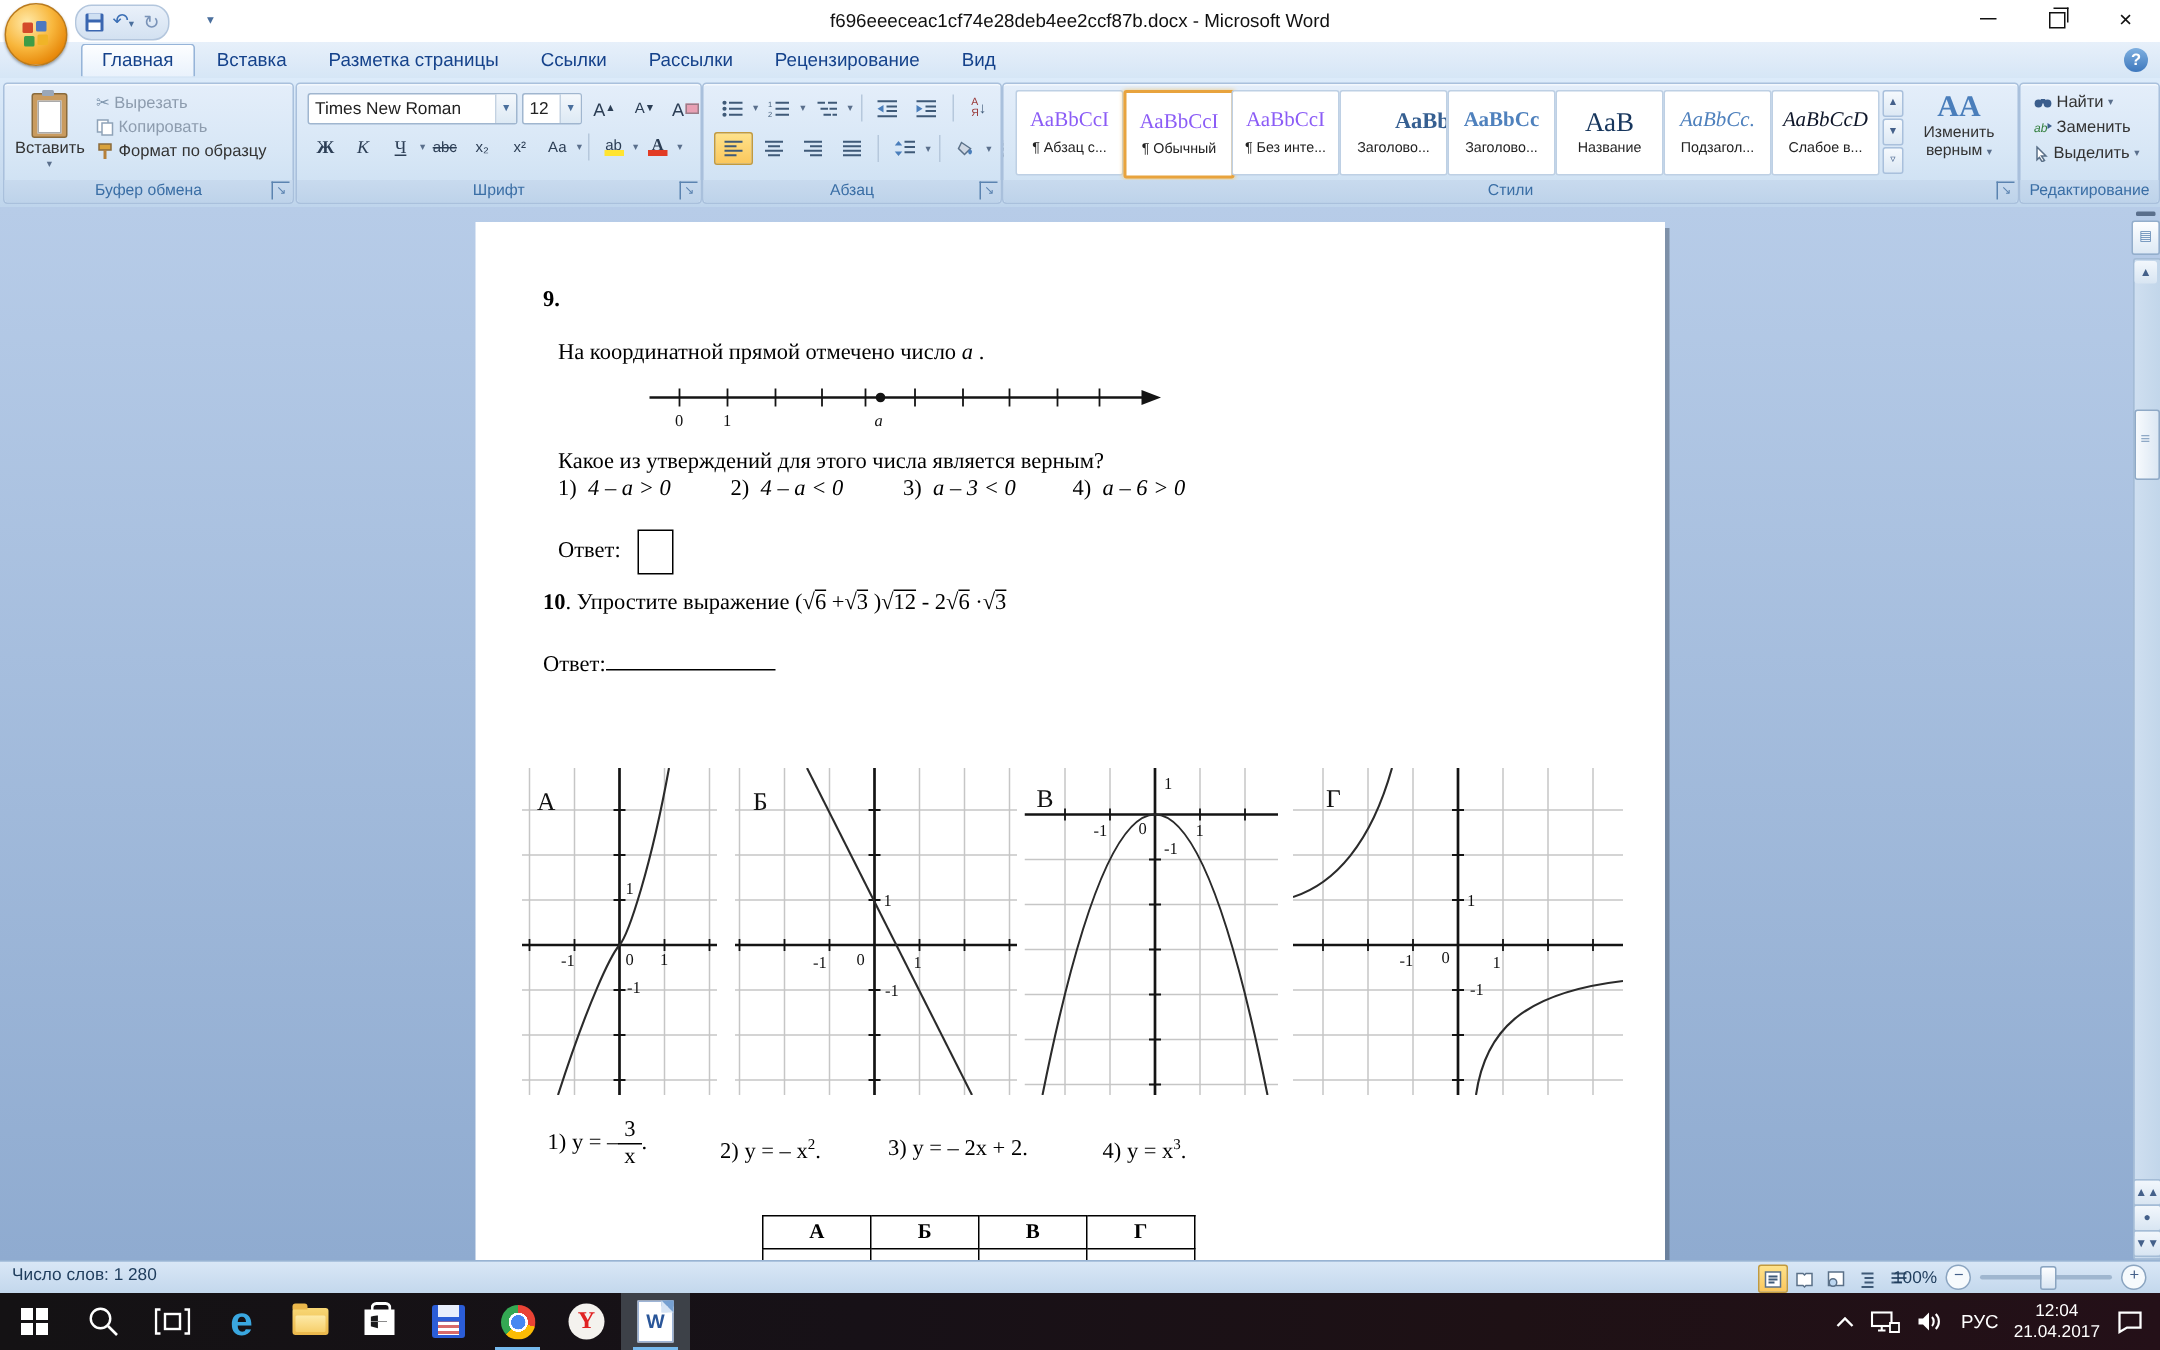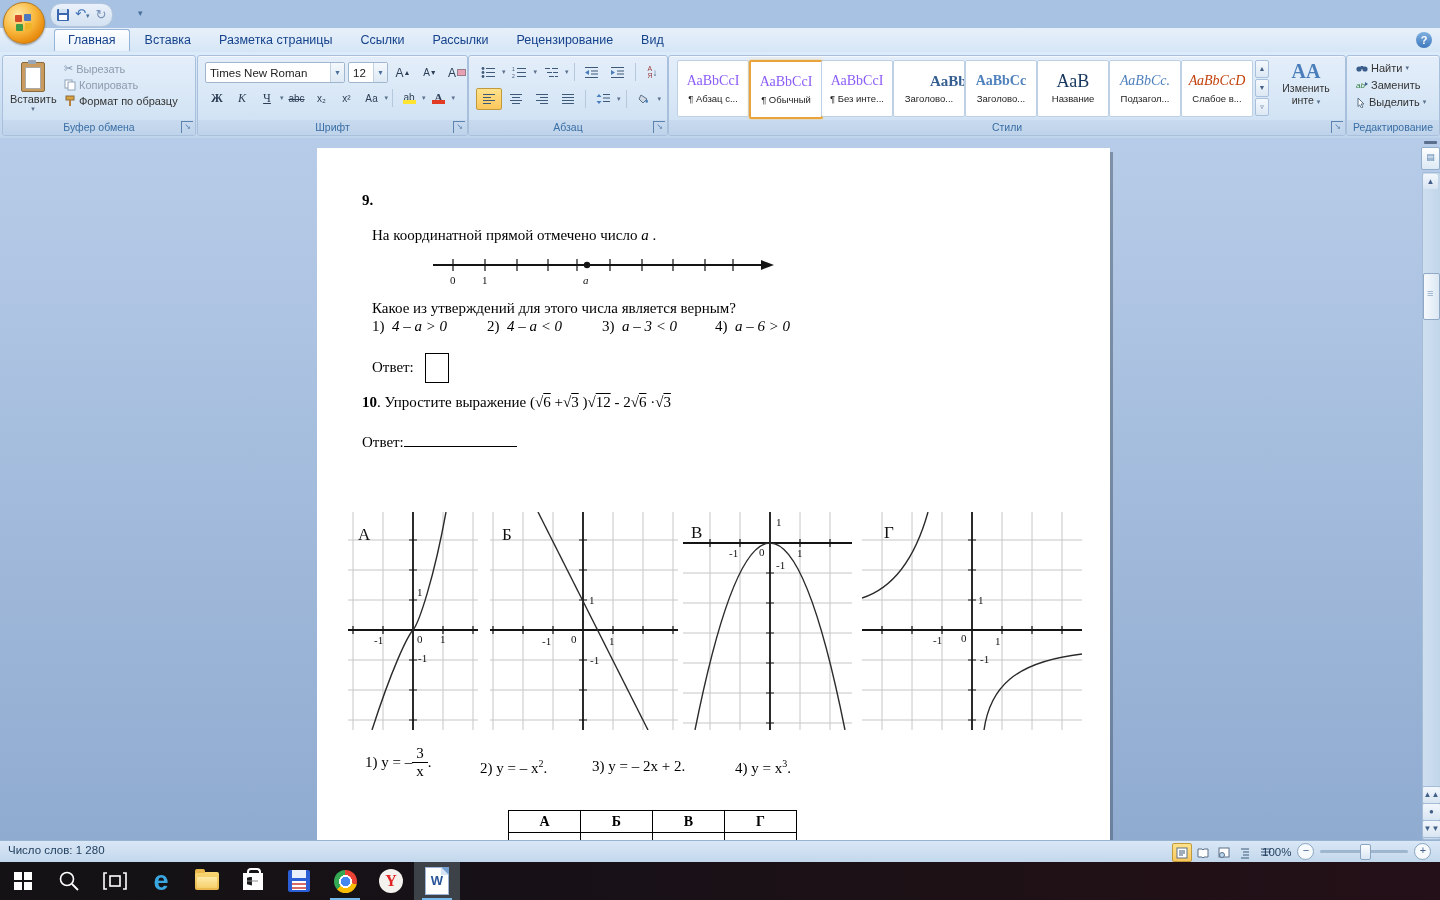--- a/index.html
+++ b/index.html
@@ -70,21 +70,21 @@
   .mini{stroke:#3f5a78;stroke-width:1.2;fill:none;}
   
   .stylecard{position:absolute;top:4px;width:70px;height:55px;background:#fff;border:1px solid #bed0e4;border-radius:2px;text-align:center;cursor:default;}
   .stylecard.sel{border:2px solid #e8a33d;box-shadow:0 0 3px #f0c97e;}
   .sc-prev{font-family:"Liberation Serif","DejaVu Serif",serif;font-size:14px;color:#8b5cf6;margin-top:8px;height:24px;line-height:24px;white-space:nowrap;overflow:hidden;}
   .sc-name{font-size:9.5px;color:#222;white-space:nowrap;overflow:hidden;padding:0 1px;}
   .sc-prev.h1{color:#365f91;font-weight:bold;font-size:15px;margin-left:36px;}
   .sc-prev.h2{color:#4f81bd;font-weight:bold;}
   .sc-prev.ttl{color:#17365d;font-size:18px;}
   .sc-prev.sub{color:#4f81bd;font-style:italic;}
-  .sc-prev.weak{color:#c2410c;font-style:italic;}
+  .sc-prev.weak{color:#0f172a;font-style:italic;}
   .gal-scroll{position:absolute;width:14px;top:4px;height:55px;display:flex;flex-direction:column;gap:1px;}
   .gal-scroll div{flex:1;background:linear-gradient(#f5f9fd,#dce8f4);border:1px solid #a9c0dc;border-radius:2px;font-size:7px;color:#44608a;text-align:center;line-height:16px;}
   .chg-styles{position:absolute;width:62px;top:4px;height:58px;text-align:center;font-size:10.5px;color:#333;}
   .chg-ic{font-family:"Liberation Serif",serif;font-size:20px;color:#4a7ebb;font-weight:bold;line-height:22px;}
   
   .edit-col{position:absolute;left:6px;top:5px;display:flex;flex-direction:column;gap:3px;}
   
   .docarea{position:absolute;left:0;top:138px;width:1440px;height:702px;background:linear-gradient(#b7cce8,#8fabd0);overflow:hidden;}
   .page{position:absolute;left:317px;top:10px;width:793px;height:692px;background:#fff;box-shadow:3px 4px 0 rgba(70,85,105,.5);overflow:hidden;
     font-family:"Liberation Serif","DejaVu Serif",serif;color:#000;}
@@ -149,20 +149,26 @@
   .wordic:before{content:"";position:absolute;right:-1px;top:-1px;border:4px solid #76a0d0;border-left-color:#d6e4f4;border-bottom-color:#d6e4f4;}
   .storebag{width:20px;height:17px;background:#fff;position:relative;}
   .storebag:before{content:"";position:absolute;left:4px;top:-5px;width:10px;height:5px;border:2px solid #fff;border-bottom:none;border-radius:4px 4px 0 0;}
   .storebag:after{content:"";position:absolute;left:4px;top:4px;width:11px;height:9px;background:#19191b;clip-path:polygon(0 15%,45% 0,45% 100%,0 85%,0 52%,100% 52%,100% 48%,0 48%);}
 </style>
 </head>
 <body>
 
 <div class="screen">
 
+  <div class="titlebar">
+    <div class="title-text">f696eeeceac1cf74e28deb4ee2ccf87b.docx - Microsoft Word</div>
+    <div class="winbtn" style="left:1302px;"><span class="min-glyph"></span></div>
+    <div class="winbtn" style="left:1348px;"><span class="restore-glyph"></span></div>
+    <div class="winbtn" style="left:1394px;"><span class="close-glyph">×</span></div>
+  </div>
   <div class="office-btn">
       <div class="office-logo">
         <i></i>
         <i></i>
         <i></i>
         <i></i>
       </div>
     </div>
   <div class="qat">
     <span class="save-ic qbtn"></span>
@@ -378,21 +384,21 @@
           <div class="sc-prev weak">АаBbCcD</div>
           <div class="sc-name">Слабое в...</div>
         </div>
       <div class="gal-scroll" style="left:586px;">
         <div>▲</div>
         <div>▼</div>
         <div>▿</div>
       </div>
       <div class="chg-styles" style="left:606px;">
         <div class="chg-ic">АА</div>
-        <span>Изменить инте</span> <span class="arrow-dn">▾</span>
+        <span>Изменить верным</span> <span class="arrow-dn">▾</span>
       </div>
       <div class="rg-label">Стили</div>
       <div class="launcher">↘</div>
     </div>
 
     <div class="rgroup" style="left:1346px;width:92px;">
       <div class="edit-col">
         <span class="smallbtn">
             <svg width="12" height="10">
               <circle cx="3" cy="6" r="2.6" fill="#3a5d8c"></circle>
@@ -624,15 +630,34 @@
     <div class="tslot running">
         <span class="chrome"></span>
       </div>
     <div class="tslot">
         <span class="yandex">Y</span>
       </div>
     <div class="tslot running activeapp">
         <span class="wordic">W</span>
       </div>
 
+    <div class="tray">
+      <svg width="14" height="10">
+          <path d="M2 8L7 3L12 8" fill="none" stroke="#fff" stroke-width="1.6"></path>
+        </svg>
+      <svg width="20" height="16">
+          <rect x="1" y="2" width="13" height="9" fill="none" stroke="#fff" stroke-width="1.4"></rect>
+          <path d="M5 14H10M7.5 11V14" stroke="#fff" stroke-width="1.4"></path>
+          <path d="M13 9h6v6h-6z" fill="#1a1214" stroke="#fff" stroke-width="1.2"></path>
+        </svg>
+      <svg width="20" height="16">
+          <path d="M2 6v4h3l4 4V2L5 6Z" fill="#fff"></path>
+          <path d="M11 5c1.5 1.5 1.5 4.5 0 6M13.5 3c2.8 2.8 2.8 7.2 0 10" fill="none" stroke="#fff" stroke-width="1.4"></path>
+        </svg>
+      <span class="lang">РУС</span>
+      <span class="clock"><span>12:04</span><br><span>21.04.2017</span></span>
+      <svg width="20" height="18">
+          <path d="M3 3h14v10H8l-5 3z" fill="none" stroke="#fff" stroke-width="1.5"></path>
+        </svg>
+    </div>
   </div>
 
 </div>
 
 </body></html>

